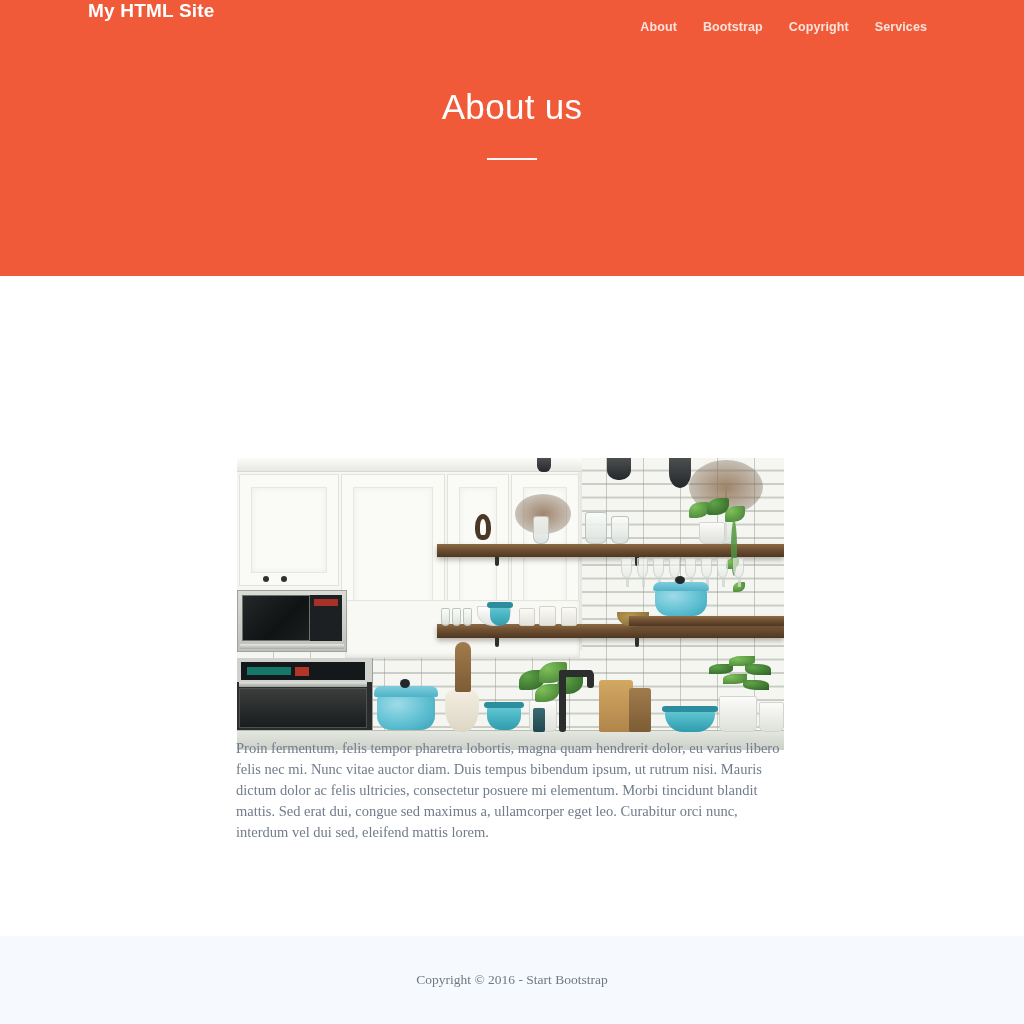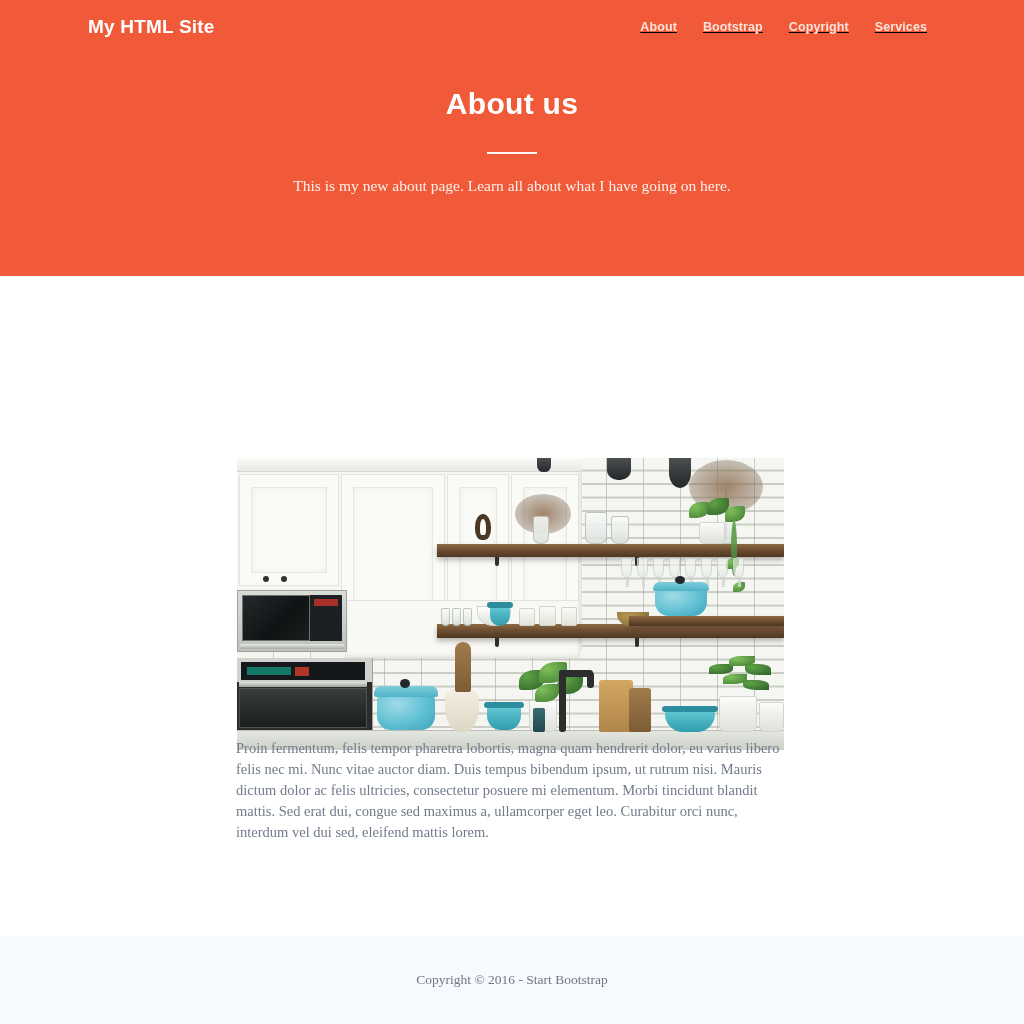--- a/index.html
+++ b/index.html
@@ -25,21 +25,20 @@
     background: #F15A38;
   }
 
   
   .navbar {
     position: absolute;
     top: 0; left: 0;
     width: 1024px;
     height: 54px;
     display: flex;
-    align-items: center;
     justify-content: space-between;
     padding: 0 84px 0 88px;
   }
 
   .brand {
     font-family: "Liberation Sans", "DejaVu Sans", sans-serif;
     font-size: 19px;
     font-weight: bold;
     color: #ffffff;
     letter-spacing: 0.2px;
@@ -47,21 +46,21 @@
     text-decoration: none;
   }
 
   .nav-links {
     display: flex;
     align-items: center;
     gap: 0px;
     list-style: none;
   }
 
-  .nav-links li { display: block; text-decoration: underline; }
+  .nav-links li { display: block; }
 
   .nav-link {
     display: block;
     font-family: "Liberation Sans", "DejaVu Sans", sans-serif;
     font-size: 12.5px;
     font-weight: bold;
     color: #fbe3dc;
     text-decoration: none;
     padding: 6px 13px;
     white-space: nowrap;
@@ -72,22 +71,22 @@
   .masthead-inner {
     position: absolute;
     top: 86px;
     left: 0;
     width: 1024px;
     text-align: center;
   }
 
   .page-heading {
     font-family: "Liberation Sans", "DejaVu Sans", sans-serif;
-    font-size: 30px;
-    font-weight: bold;
+    font-size: 35px;
+    font-weight: normal;
     color: #ffffff;
     letter-spacing: 0.3px;
     line-height: 1.2;
   }
 
   .heading-rule {
     width: 50px;
     height: 2px;
     background: #ffffff;
     border: none;
@@ -520,21 +519,20 @@
       </li>
       <li>
         <a class="nav-link" href="#">Services</a>
       </li>
     </ul>
   </nav>
 
   <div class="masthead-inner">
     <h1 class="page-heading">About us</h1>
     <hr class="heading-rule">
-    <p class="page-subheading">This is my new about page. Learn all about what I have going on here.</p>
   </div>
 
 </div>
 
 <main class="main">
 
 
   <figure class="figure" aria-label="Modern white kitchen with subway tile backsplash, wooden floating shelves, turquoise dutch ovens and potted plants">
     <div class="kphoto">
 

